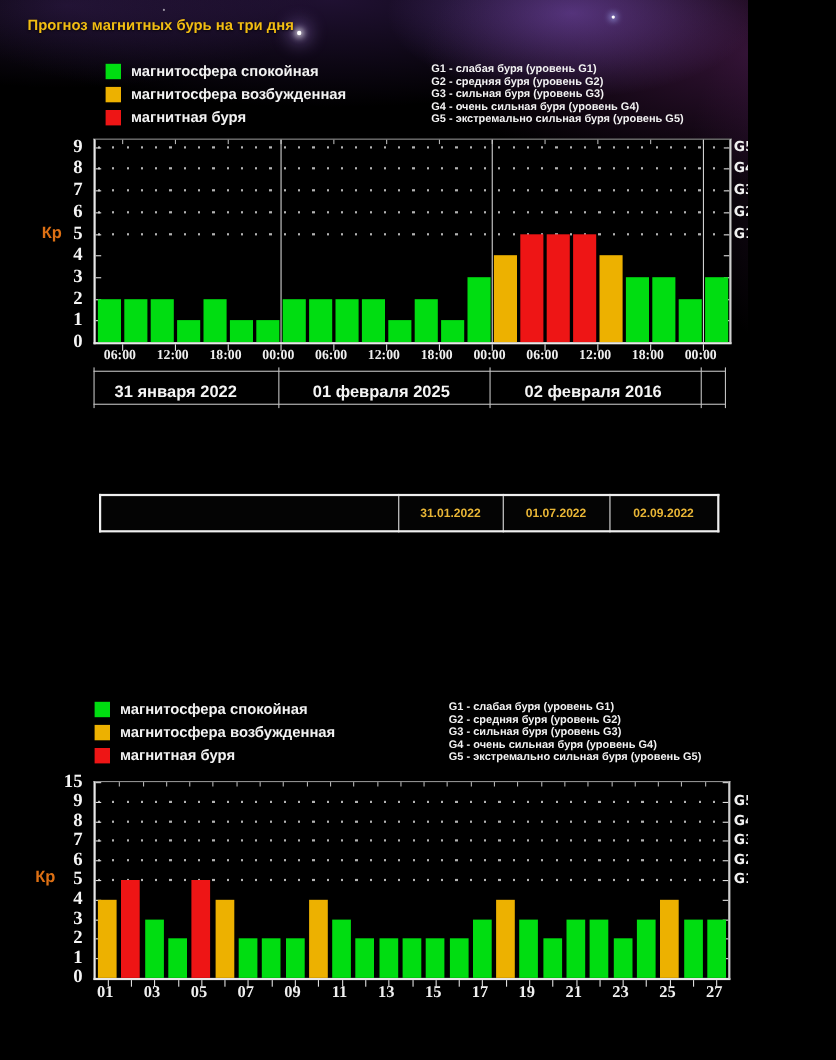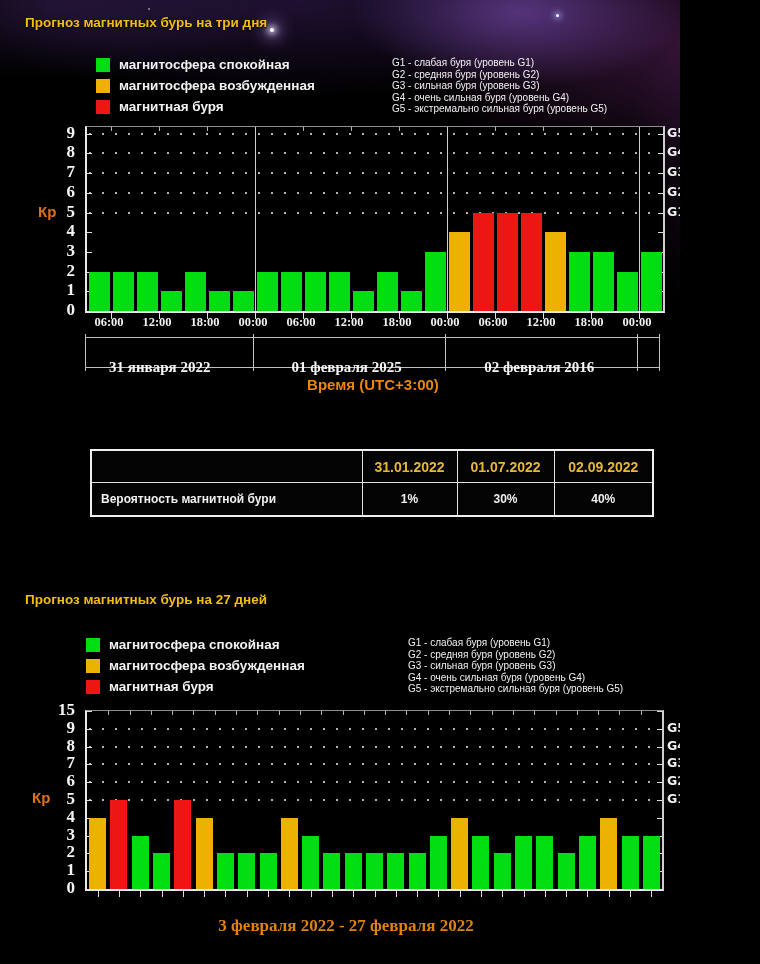--- a/index.html
+++ b/index.html
@@ -25,21 +25,21 @@
   #title1{left:25px;top:15px;}
   #title2{left:25px;top:592px;}
 
   .legend{position:absolute;display:flex;flex-direction:column;gap:6px;}
   #legend1{left:96px;top:57px;}
   #legend2{left:86px;top:637px;}
   .legend-row{display:flex;align-items:center;gap:9px;height:15px;}
   .sw{width:14px;height:14px;flex:0 0 14px;}
   .legend-label{font-size:13.5px;font-weight:bold;color:#f2f2f2;white-space:nowrap;}
 
-  .glegend{position:absolute;color:#f2f2f2;font-size:10px;font-weight:normal;line-height:11.6px;white-space:nowrap;}
+  .glegend{position:absolute;color:#f2f2f2;font-size:10px;font-weight:bold;line-height:11.6px;white-space:nowrap;}
   #glegend1{left:392px;top:57px;}
   #glegend2{left:408px;top:637px;}
 
   .plot{position:absolute;background:#000;
     border-top:1px solid #8f8f8f;border-right:2px solid #cfcfcf;
     border-left:2px solid #e8e8e8;border-bottom:2px solid #e8e8e8;}
   #c1-plot{left:85px;top:126px;width:576px;height:184px;}
   #c2-plot{left:85px;top:710px;width:575px;height:178px;}
 
   .gridline{position:absolute;left:2px;right:2px;height:2px;
@@ -67,31 +67,31 @@
     font-weight:bold;font-size:12.5px;color:#efefef;white-space:nowrap;}
   .xl-lg .xlabel{font-size:15px;}
 
   .kp-label{position:absolute;font-weight:bold;font-size:15px;color:#dd7014;}
   #kp1{left:38px;top:203px;}
   #kp2{left:32px;top:789px;}
 
   .dateband{position:absolute;left:85px;top:337px;width:575px;height:29px;
     border-top:1px solid #c0c0c0;border-bottom:1px solid #c0c0c0;}
   .dtick{position:absolute;top:-4px;height:37px;width:1px;background:#c0c0c0;}
-  .datelabel{position:absolute;top:21px;transform:translateX(-50%);font-family:Liberation Serif, serif;
+  .datelabel{position:absolute;top:10px;transform:translateX(-50%);font-family:Liberation Sans, sans-serif;
     font-weight:bold;font-size:15px;color:#f5f5f5;white-space:nowrap;}
 
   .caption{position:absolute;text-align:center;font-weight:bold;white-space:nowrap;}
   #cap1{left:85px;top:376px;width:576px;font-size:15px;color:#e8860f;}
   #cap2{left:58px;top:916px;width:576px;font-family:"Liberation Serif",serif;font-size:17px;color:#e0820f;}
 
   table.prob{position:absolute;left:90px;top:449px;border-collapse:collapse;table-layout:fixed;
     background:#040404;border:2px solid #efefef;}
   .prob th,.prob td{border:1px solid #e2e2e2;overflow:hidden;}
-  .prob th{height:29px;color:#e9b636;font-size:14px;font-weight:bold;text-align:center;}
+  .prob th{height:29px;color:#e9b636;font-size:11px;font-weight:bold;text-align:center;}
   .prob td{height:30px;color:#f0f0f0;font-size:12px;font-weight:bold;}
   .prob td.rowlabel{text-align:left;padding-left:9px;}
   .prob td.val{text-align:center;}
 </style>
 </head>
 <body>
 
 <div class="screen">
   <div class="star" id="star1"></div>
   <div class="star" id="star2"></div>
@@ -239,46 +239,38 @@
     <div class="dtick" style="left:0"></div>
     <div class="dtick" style="left:168px"></div>
     <div class="dtick" style="left:360px"></div>
     <div class="dtick" style="left:552px"></div>
     <div class="dtick" style="left:574px"></div>
     <div class="datelabel" style="left:13%">31 января 2022</div>
     <div class="datelabel" style="left:45.5%">01 февраля 2025</div>
     <div class="datelabel" style="left:79%">02 февраля 2016</div>
   </div>
 
-  <div class="caption" id="cap1">Время (UTC+3:00)</div>
 
   <table class="prob">
     <colgroup>
         <col style="width:271px">
         <col style="width:95px">
         <col style="width:97px">
         <col style="width:99px">
       </colgroup>
     <tbody>
         <tr>
       <th></th>
       <th>31.01.2022</th>
       <th>01.07.2022</th>
       <th>02.09.2022</th>
     </tr>
-    <tr>
-      <td class="rowlabel">Вероятность магнитной бури</td>
-      <td class="val">1%</td>
-      <td class="val">30%</td>
-      <td class="val">40%</td>
-    </tr>
   </tbody>
     </table>
 
-  <div class="title" id="title2">Прогноз магнитных бурь на 27 дней</div>
 
   <div class="legend" id="legend2">
     <div class="legend-row">
       <span class="sw" style="background: rgb(0, 221, 17);"></span>
       <span class="legend-label">магнитосфера спокойная</span>
     </div>
     <div class="legend-row">
       <span class="sw" style="background: rgb(237, 177, 0);"></span>
       <span class="legend-label">магнитосфера возбужденная</span>
     </div>
@@ -417,15 +409,30 @@
       <div class="bar" style="left: 534.556px; width: 17px; height: 53.4px; background: rgb(0, 221, 17);"></div>
       <div class="bar" style="left: 555.852px; width: 17px; height: 53.4px; background: rgb(0, 221, 17);"></div>
     </div>
   <div class="rlabels" id="c2-rlab">
       <div class="rlabel" style="bottom: 81px;">G1</div>
       <div class="rlabel" style="bottom: 98.8px;">G2</div>
       <div class="rlabel" style="bottom: 116.6px;">G3</div>
       <div class="rlabel" style="bottom: 134.4px;">G4</div>
       <div class="rlabel" style="bottom: 152.2px;">G5</div>
     </div>
-
-  <div class="caption" id="cap2">3 февраля 2022 - 27 февраля 2022</div>
+  <div class="xlabels xl-lg" id="c2-xlab">
+      <div class="xlabel" style="left: 10.6481px;">01</div>
+      <div class="xlabel" style="left: 53.2407px;">03</div>
+      <div class="xlabel" style="left: 95.8333px;">05</div>
+      <div class="xlabel" style="left: 138.426px;">07</div>
+      <div class="xlabel" style="left: 181.019px;">09</div>
+      <div class="xlabel" style="left: 223.611px;">11</div>
+      <div class="xlabel" style="left: 266.204px;">13</div>
+      <div class="xlabel" style="left: 308.796px;">15</div>
+      <div class="xlabel" style="left: 351.389px;">17</div>
+      <div class="xlabel" style="left: 393.981px;">19</div>
+      <div class="xlabel" style="left: 436.574px;">21</div>
+      <div class="xlabel" style="left: 479.167px;">23</div>
+      <div class="xlabel" style="left: 521.759px;">25</div>
+      <div class="xlabel" style="left: 564.352px;">27</div>
+    </div>
+
 </div>
 
 </body></html>

